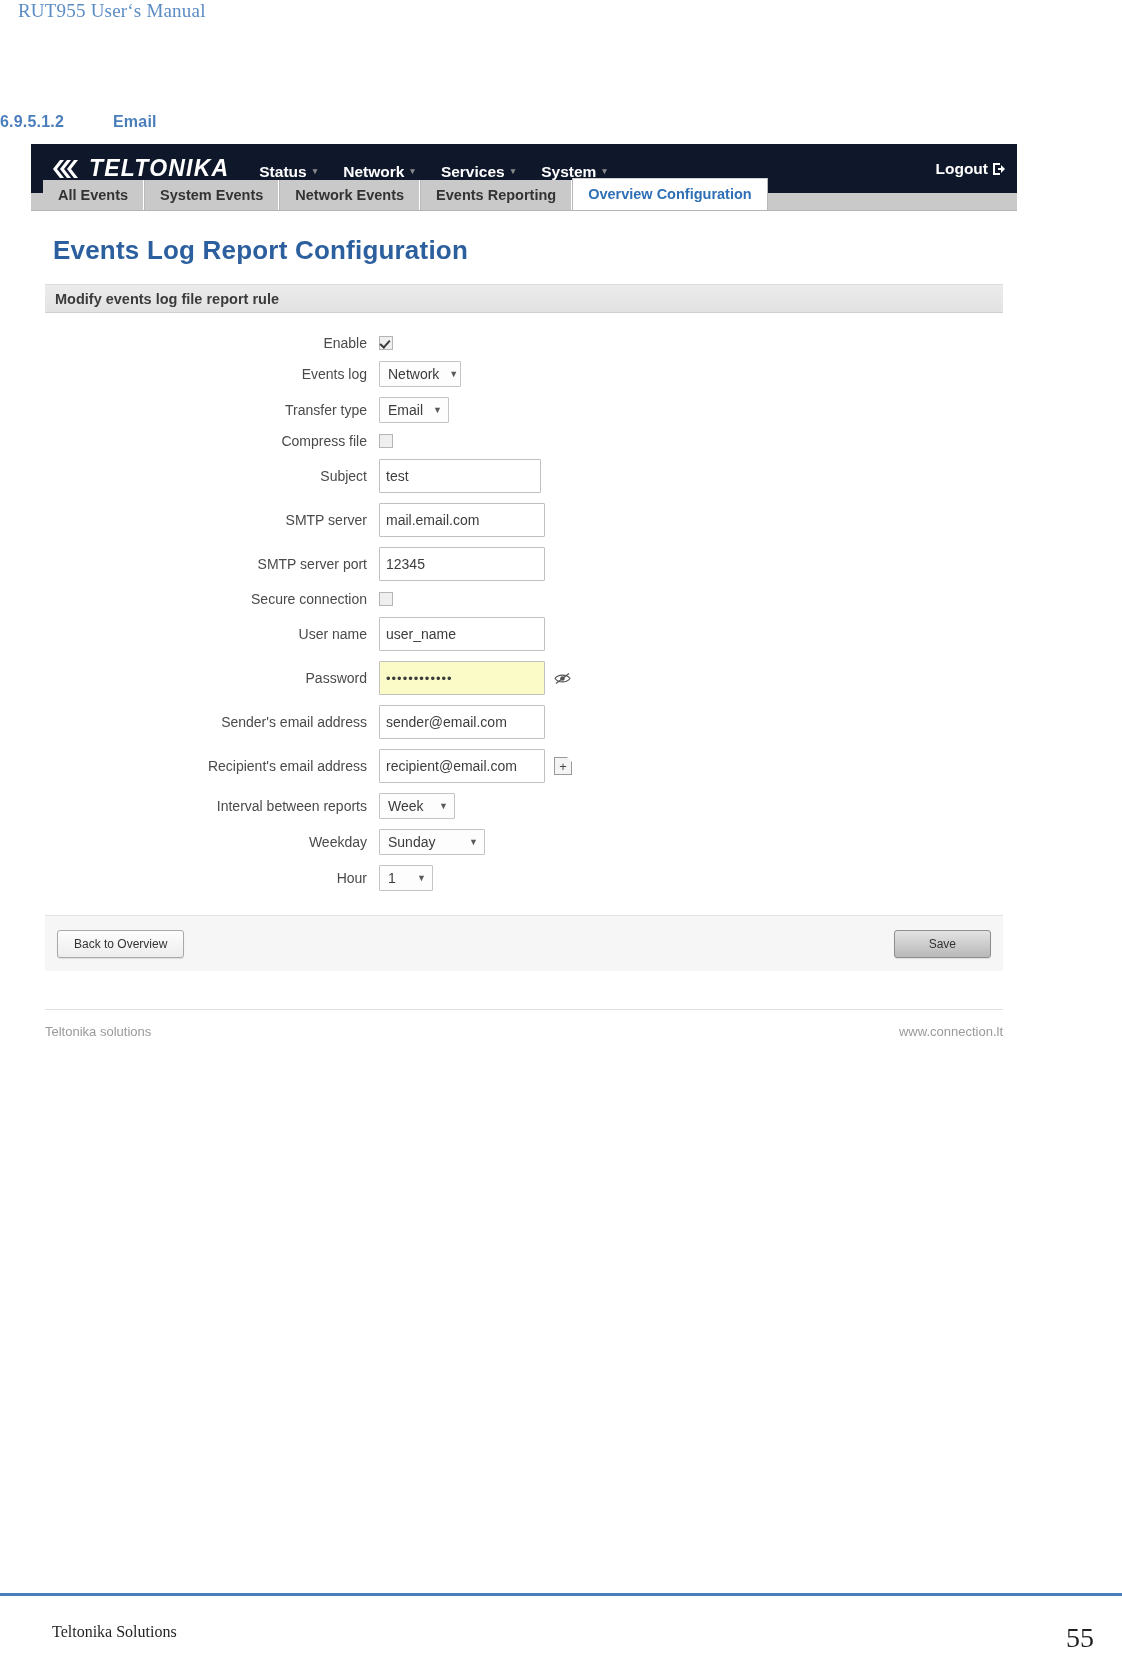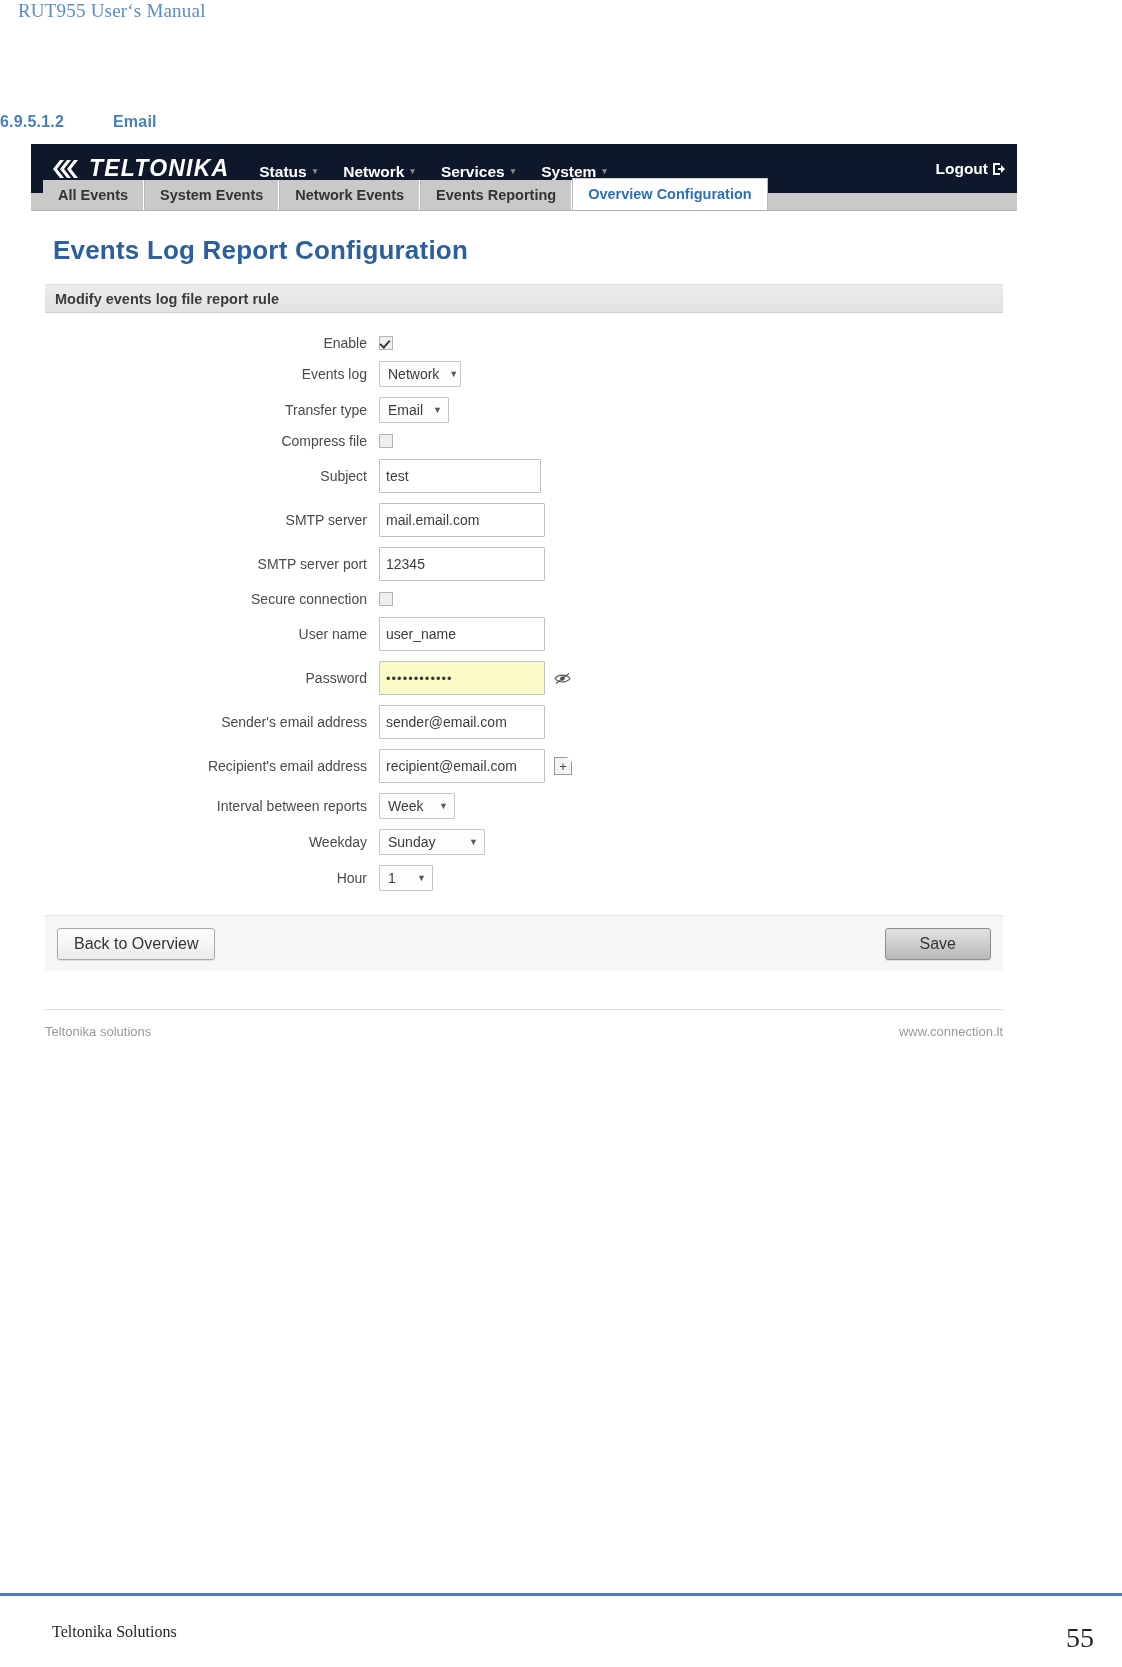--- a/index.html
+++ b/index.html
@@ -306,21 +306,21 @@
     background: #f6f6f6;
     height: 56px;
     display: flex;
     align-items: center;
     justify-content: space-between;
     padding: 0 12px;
     box-sizing: border-box;
   }
   .btn {
     font-family: "Liberation Sans", sans-serif;
-    font-size: 16px;
+    font-size: 12px;
     color: #333333;
     border: 1px solid #a9a9a9;
     border-radius: 3px;
     padding: 6px 16px;
     cursor: pointer;
     background: linear-gradient(to bottom, #fdfdfd, #ededed);
     box-shadow: 0 1px 1px rgba(0,0,0,0.10);
   }
   .btn.primary {
     background: linear-gradient(to bottom, #e3e3e3, #b8b8b8);

